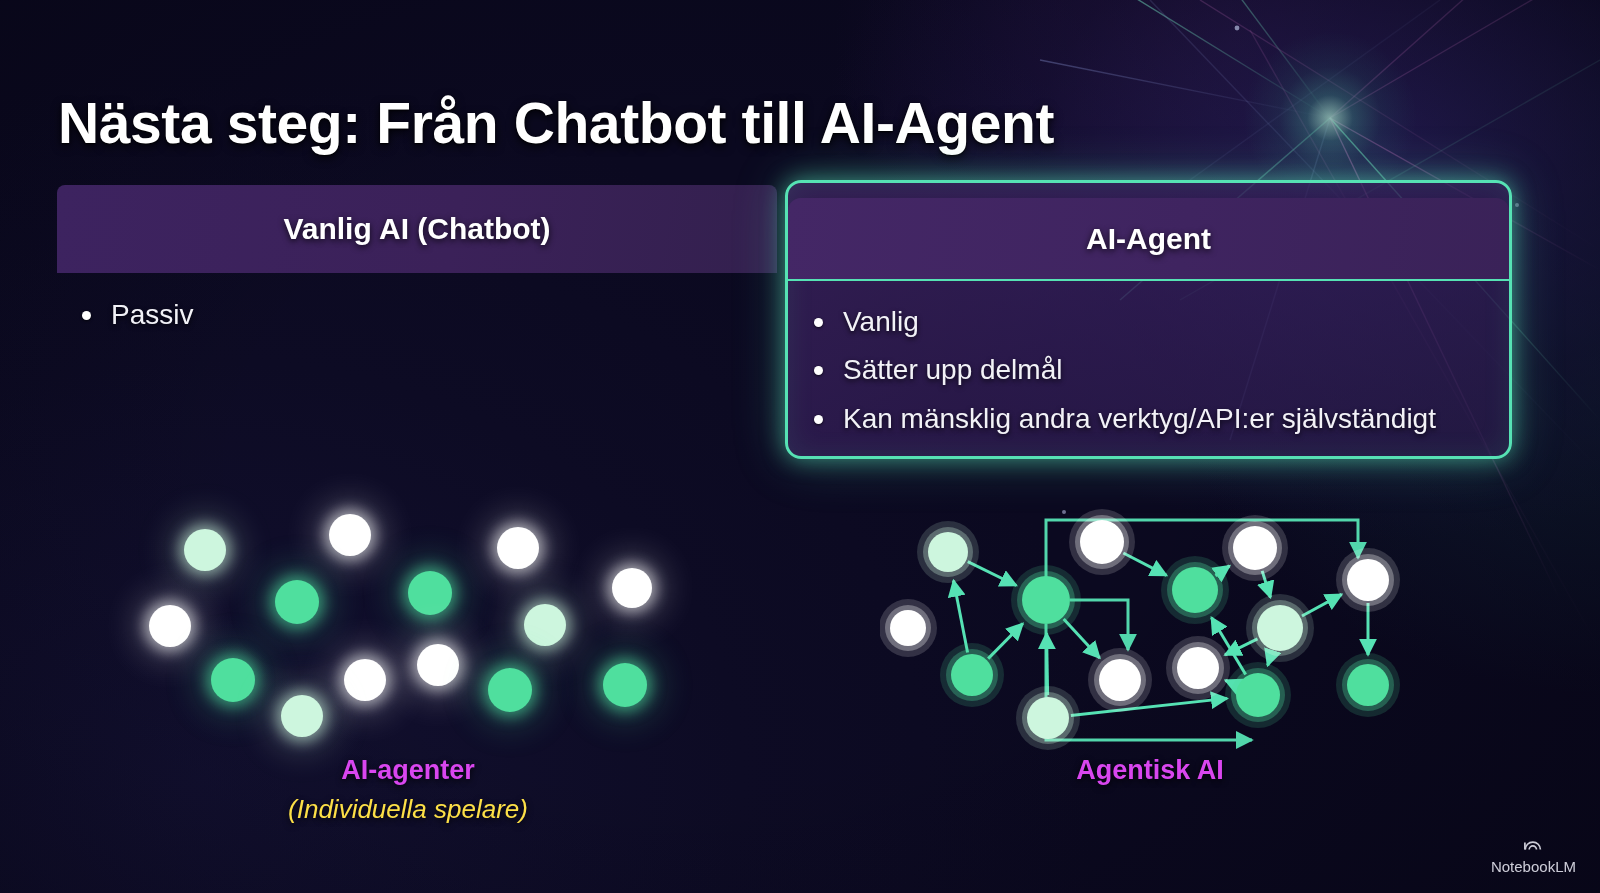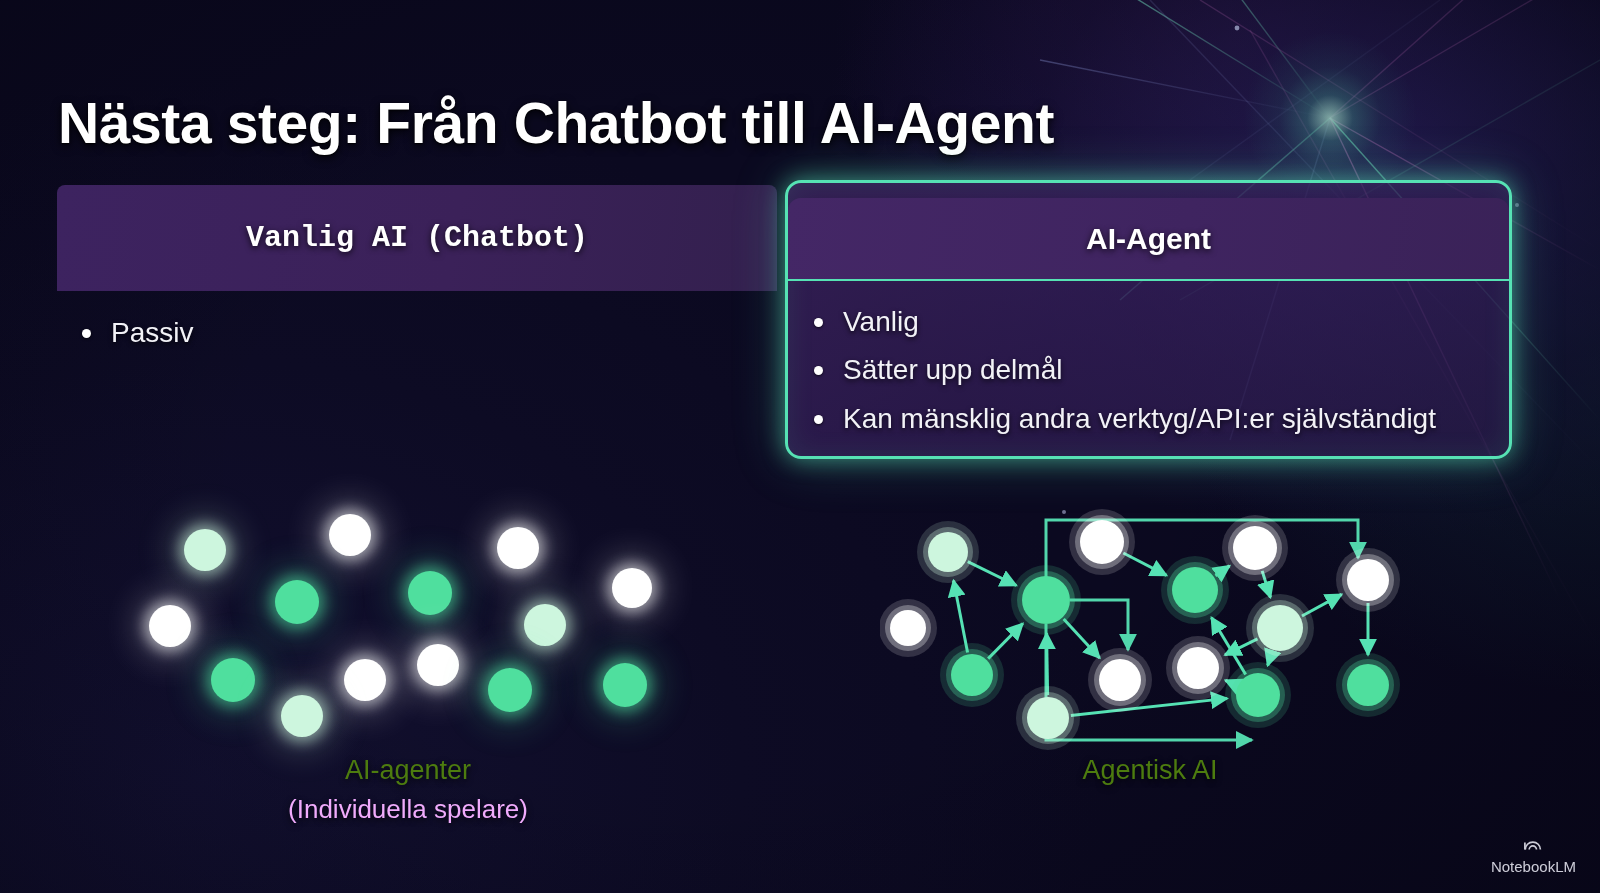--- a/index.html
+++ b/index.html
@@ -54,23 +54,22 @@
     margin-bottom:7px;white-space:nowrap;
   }
   .bullet{
     flex:none;width:9px;height:9px;border-radius:50%;
     background:#ffffff;margin-top:17px;
     box-shadow:0 1px 3px rgba(0,0,0,.7);
   }
   
   #panel-chatbot{left:57px;top:185px;width:720px;}
   #panel-chatbot .panel-head{
-    height:106px;border-radius:8px 8px 0 0;
+    height:88px;border-radius:8px 8px 0 0;
     background:linear-gradient(100deg,#3d2360 0%,#3b2159 55%,#33204e 100%);
-    font-family:Liberation Mono, monospace;
   }
   #panel-chatbot .panel-body{padding-left:24px;}
   
   #panel-agent{left:785px;top:180px;width:727px;height:279px;}
   #panel-agent .frame{
     position:absolute;inset:0;border:3px solid #56e2b4;border-radius:16px;
     background:linear-gradient(150deg,rgba(60,35,95,.80) 0%,rgba(52,30,88,.72) 45%,rgba(44,28,78,.66) 100%);
     box-shadow:0 0 22px rgba(86,226,180,.55),0 0 52px rgba(86,226,180,.28),
                inset 0 0 28px rgba(86,226,180,.10);
   }
@@ -81,22 +80,22 @@
     border-radius:13px 13px 0 0;
   }
   #panel-agent .panel-body{position:absolute;left:28px;top:100px;right:14px;}
   
   .viz{position:absolute;}
   #viz-dots{left:120px;top:490px;width:580px;height:260px;}
   #viz-net{left:880px;top:490px;width:540px;height:260px;}
   .dot{position:absolute;border-radius:50%;transform:translate(-50%,-50%);}
   
   .caption{position:absolute;text-align:center;width:520px;}
-  .cap-title{font-size:27px;font-weight:normal;color:#4d7c0f;text-shadow:0 2px 6px rgba(0,0,0,.8);}
-  .cap-sub{font-size:26px;color:#f0abfc;margin-top:8px;text-shadow:0 2px 6px rgba(0,0,0,.8);}
+  .cap-title{font-size:27px;font-weight:bold;color:#d946ef;text-shadow:0 2px 6px rgba(0,0,0,.8);}
+  .cap-sub{font-size:26px;color:#fde047;margin-top:8px;text-shadow:0 2px 6px rgba(0,0,0,.8);font-style:italic;}
   #caption-left{left:148px;top:755px;}
   #caption-right{left:890px;top:755px;}
   
   .watermark{
     position:absolute;right:24px;bottom:18px;
     display:flex;align-items:center;gap:7px;
     color:#e8e8f2;font-size:15px;opacity:.88;flex-direction:column;
   }
 </style>
 </head>

